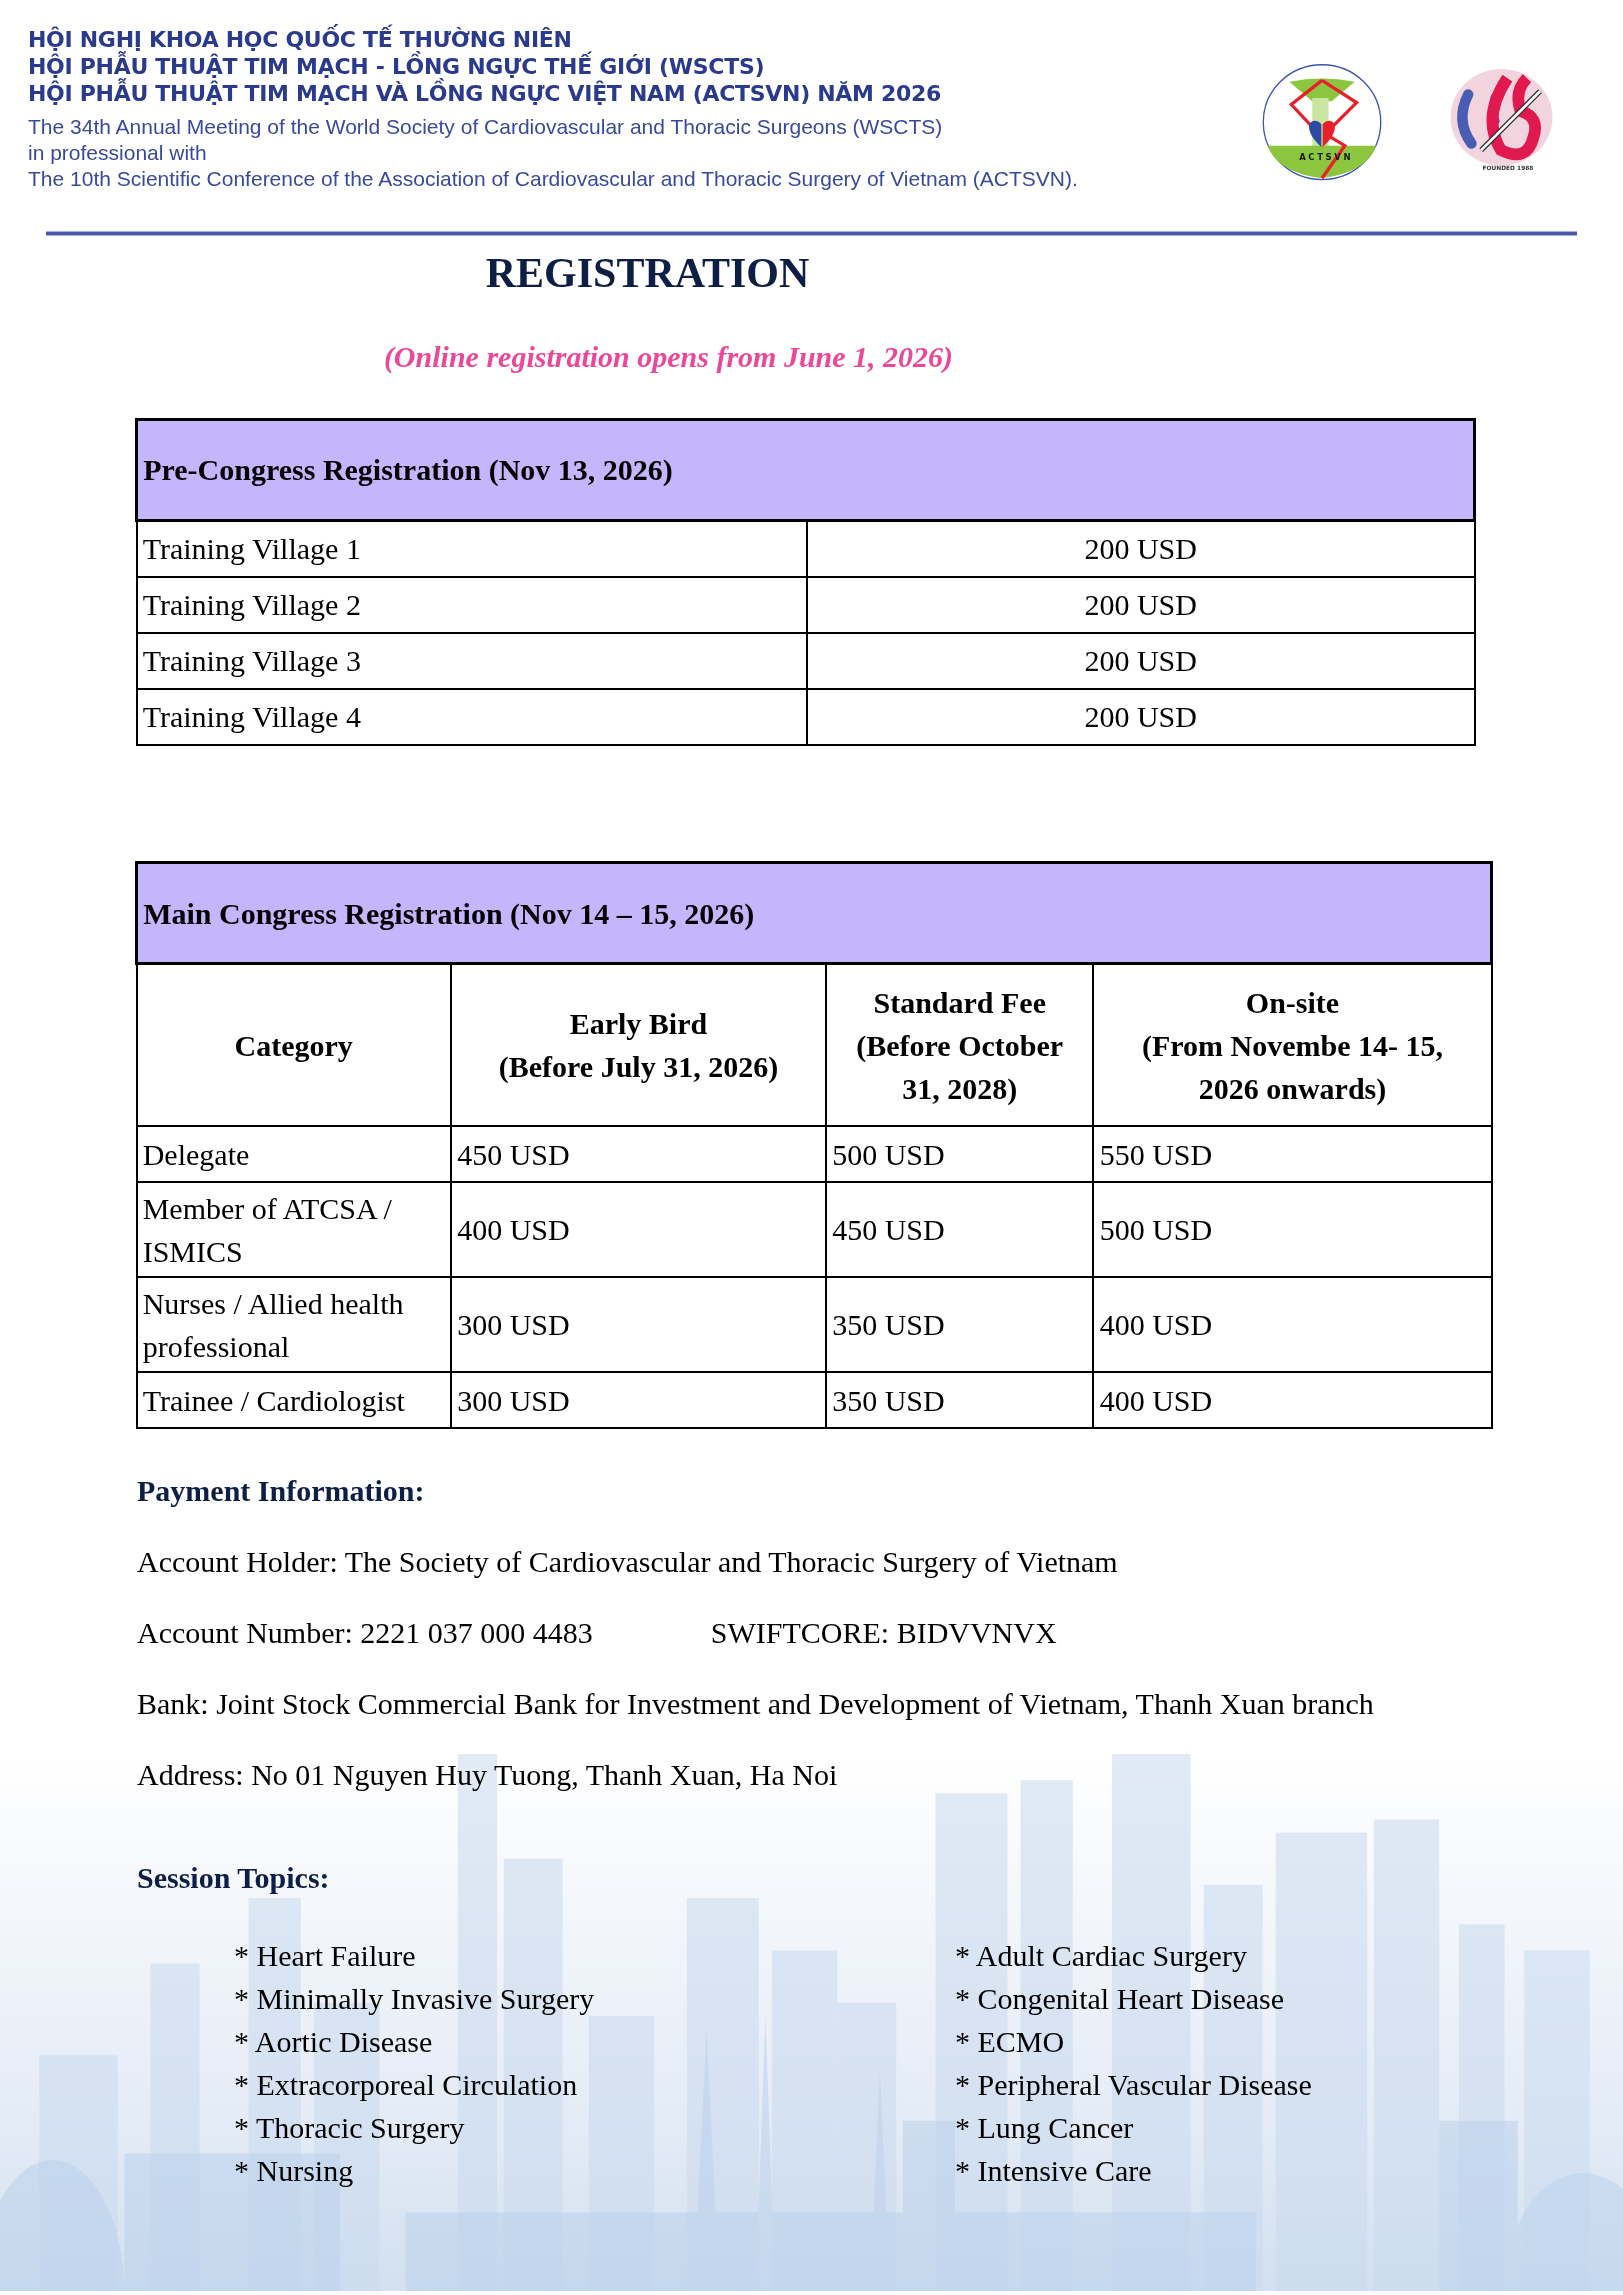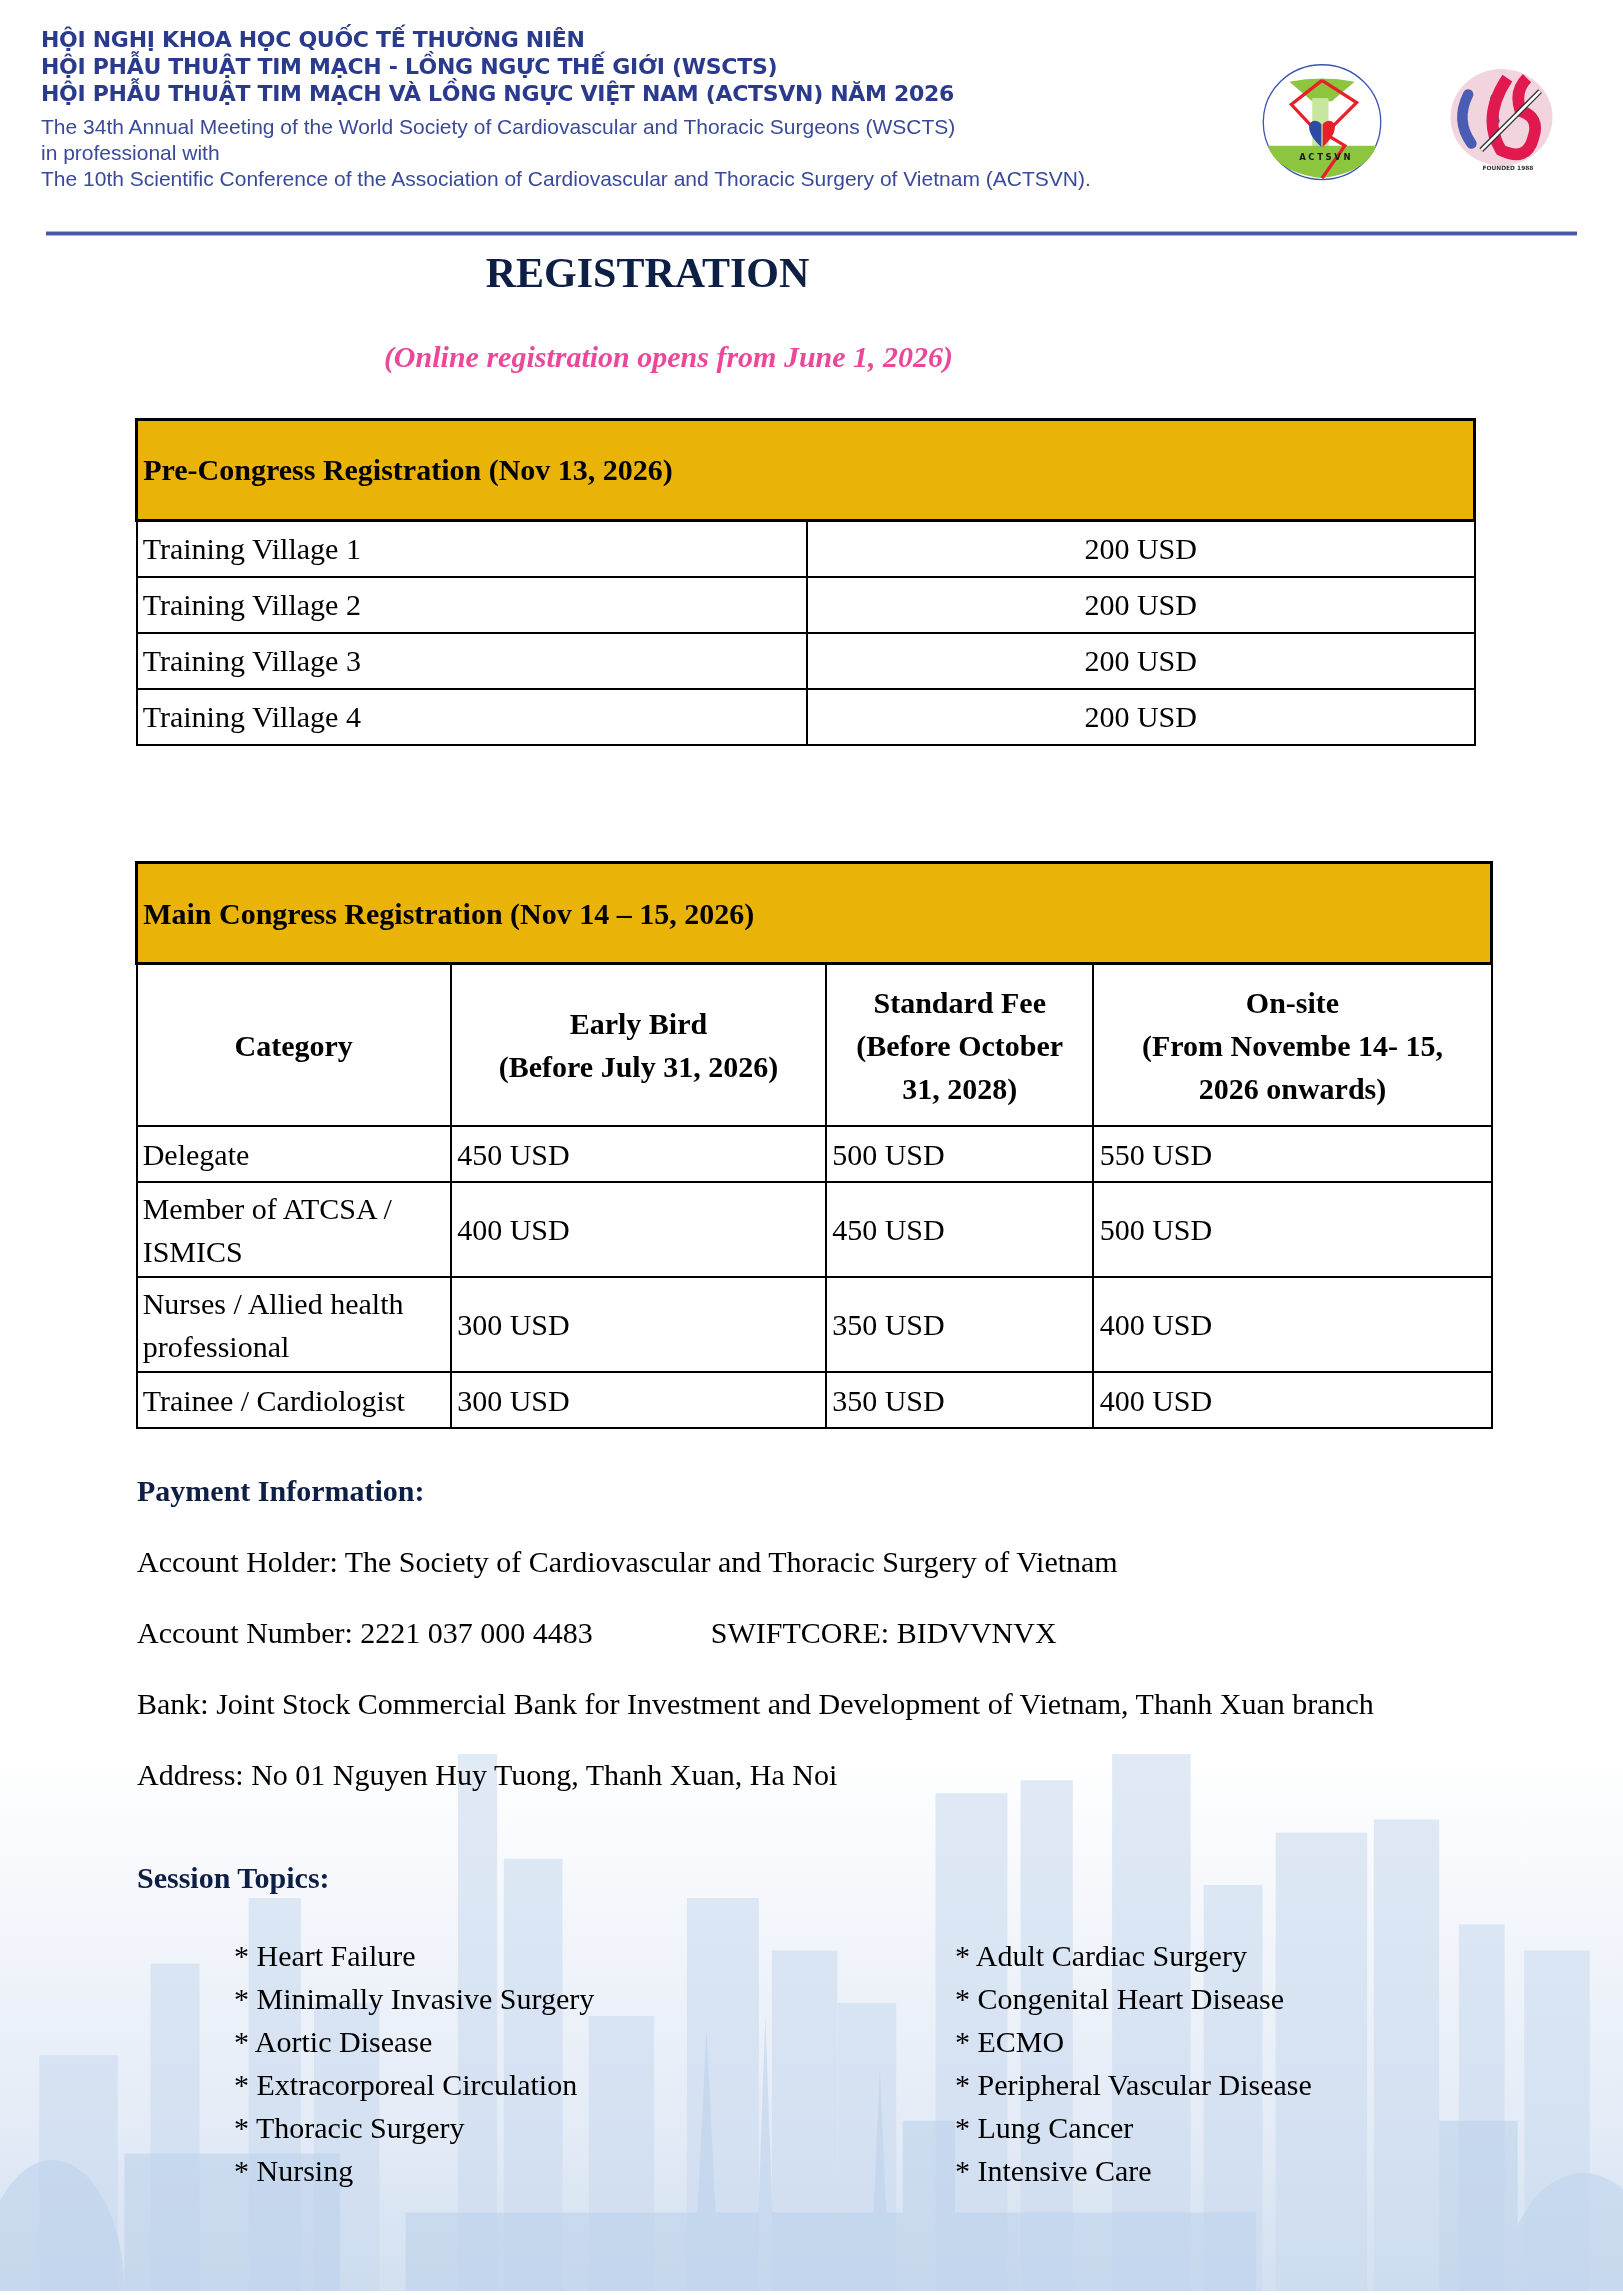--- a/index.html
+++ b/index.html
@@ -10,21 +10,21 @@
     color: #000;
   }
   
   .skyline {
     position: absolute; left: 0; top: 1754px; width: 1623px; height: 537px;
     background: linear-gradient(to bottom, #ffffff 0%, #f3f6fb 30%, #e3ebf6 70%, #d2e0f0 100%);
     z-index: 0;
   }
   .skyline svg { position: absolute; left: 0; top: 0; width: 1623px; height: 537px; }
 
-  .header { position: absolute; left: 41px; top: 26px; z-index: 2; }
+  .header { position: absolute; left: 28px; top: 26px; z-index: 2; }
   .vn-title {
     font-family: "DejaVu Sans", sans-serif; font-weight: bold;
     color: #2a3a8c; font-size: 22px; line-height: 27px;
     letter-spacing: -0.3px; white-space: nowrap;
   }
   .en-sub {
     font-family: "Liberation Sans", sans-serif; color: #3a4a9a;
     font-size: 21px; line-height: 26px; white-space: nowrap;
   }
   .en-sub.first { margin-top: 6.5px; }
@@ -44,21 +44,21 @@
     font-weight: bold; color: #0d1f44; font-size: 42px; z-index: 2;
   }
   .page-sub {
     position: absolute; left: 0; width: 1337px; top: 340px; text-align: center;
     font-weight: bold; font-style: italic; color: #ec4899; font-size: 30px; z-index: 2;
   }
 
   table.fee { position: absolute; border-collapse: collapse; z-index: 2; background: #fff; }
   table.fee td, table.fee th { border: 2px solid #000; font-size: 30px; padding: 0 5.2px; }
   table.fee .section-head {
-    background: #eab308; font-weight: bold; text-align: left; height: 98px;
+    background: #c4b5fd; font-weight: bold; text-align: left; height: 98px;
     border-width: 3.3px;
   }
   .pre { left: 135px; top: 418px; width: 1341px; }
   .pre td { height: 54px; border-width: 2.6px 2px; }
   .pre td.name { width: 658px; text-align: left; }
   .pre td.price { text-align: center; }
 
   .main { left: 135px; top: 861px; width: 1358px; }
   .main th.col { font-weight: bold; text-align: center; height: 160px; line-height: 43px; }
   .main td { text-align: left; line-height: 43px; }

